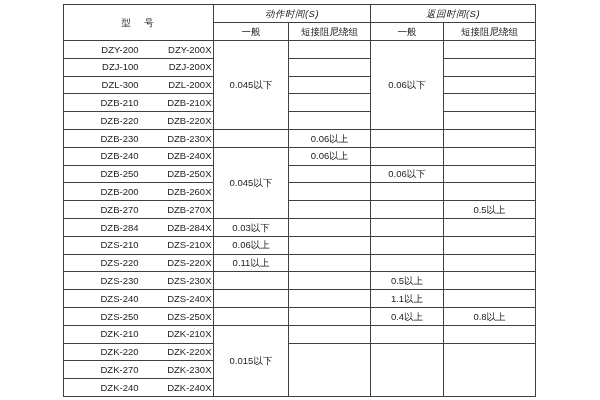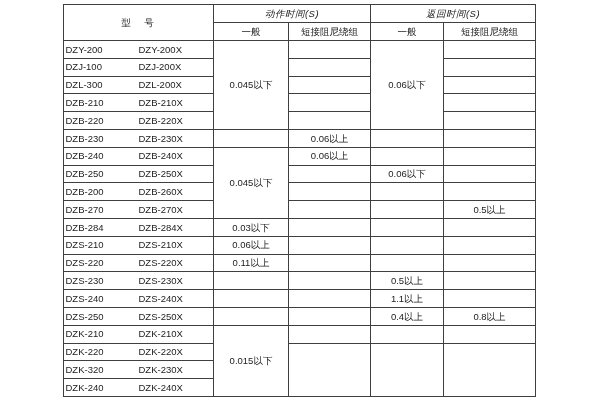--- a/index.html
+++ b/index.html
@@ -35,21 +35,21 @@
     vertical-align: middle;
     font-weight: normal;
     white-space: nowrap;
     overflow: hidden;
   }
   thead tr { height: 18px; }
   tbody tr { height: 17.8px; }
   .model-cell .m-half {
     display: inline-block;
     width: 49%;
-    text-align: left;
+    text-align: right;
   }
   .group-head { letter-spacing: 0.5px; font-style: italic; }
   .model-head { letter-spacing: 2px; }
   .u { text-underline-offset: 1px; }
 </style>
 </head>
 <body>
 
 <div class="page">
   <table class="spec">
@@ -182,20 +182,20 @@
           <td></td>
           <td></td>
         </tr>
         <tr>
           <td class="model-cell"><span class="m-half">DZK-220</span><span class="m-half">DZK-220X</span></td>
           <td rowspan="3"></td>
           <td rowspan="3"></td>
           <td rowspan="3"></td>
         </tr>
         <tr>
-          <td class="model-cell"><span class="m-half">DZK-320</span><span class="m-half">DZK-230X</span></td>
+          <td class="model-cell"><span class="m-half">DZK-270</span><span class="m-half">DZK-230X</span></td>
         </tr>
         <tr>
           <td class="model-cell"><span class="m-half">DZK-240</span><span class="m-half">DZK-240X</span></td>
         </tr>
       </tbody>
   </table>
 </div>
 
 </body></html>

